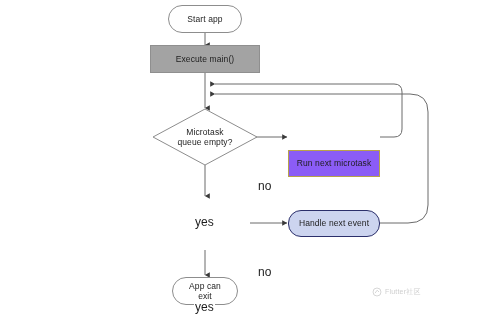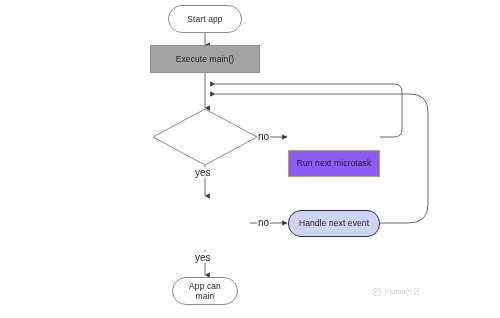--- a/index.html
+++ b/index.html
@@ -73,26 +73,27 @@
   .dshape {
     position: absolute;
     left: 0;
     top: 0;
     width: 100%;
     height: 100%;
     z-index: 1;
   }
   .edge-label {
     position: absolute;
-    font-size: 10px;
+    font-size: 12px;
     color: #1d1d1d;
     background: #ffffff;
     padding: 0 1px;
     z-index: 4;
     white-space: nowrap;
+    margin-top: 48px;
   }
   #watermark {
     position: absolute;
     display: flex;
     align-items: center;
     gap: 3px;
     opacity: 0.34;
     z-index: 5;
   }
   #watermark .wm-text {
@@ -145,35 +146,39 @@
   </div>
 
   <div class="node process proc-green" style="left:150px; top:45px; width:110px; height:28px;">
     <span>Execute main()</span>
   </div>
 
   <div class="node decision" style="left:152px; top:108px; width:106px; height:58px;">
     <svg class="dshape" viewBox="0 0 106 58" preserveAspectRatio="none">
       <polygon points="53,1 105,29 53,57 1,29" fill="#ffffff" stroke="#8d8d8d" stroke-width="1"></polygon>
     </svg>
+    <div class="dtext">
+      <div>Microtask</div>
+      <div>queue empty?</div>
+    </div>
   </div>
 
   <div class="node process proc-yellow" style="left:288px; top:123px; width:92px; height:27px;">
     <span>Run next microtask</span>
   </div>
 
 
   <div class="node process proc-blue" style="left:288px; top:210px; width:92px; height:27px;border-radius:13px;">
     <span>Handle next event</span>
   </div>
 
   <div class="node terminal" style="left:172px; top:277px; width:66px; height:28px;align-items:center;">
     <div>
       <div>App can</div>
-      <div>main</div>
+      <div>exit</div>
     </div>
   </div>
 
   <span class="edge-label" style="left:257px; top:131px;">no</span>
 
   <span class="edge-label" style="left:194px; top:167px;">yes</span>
 
   <span class="edge-label" style="left:257px; top:217px;">no</span>
 
   <span class="edge-label" style="left:194px; top:252px;">yes</span>

